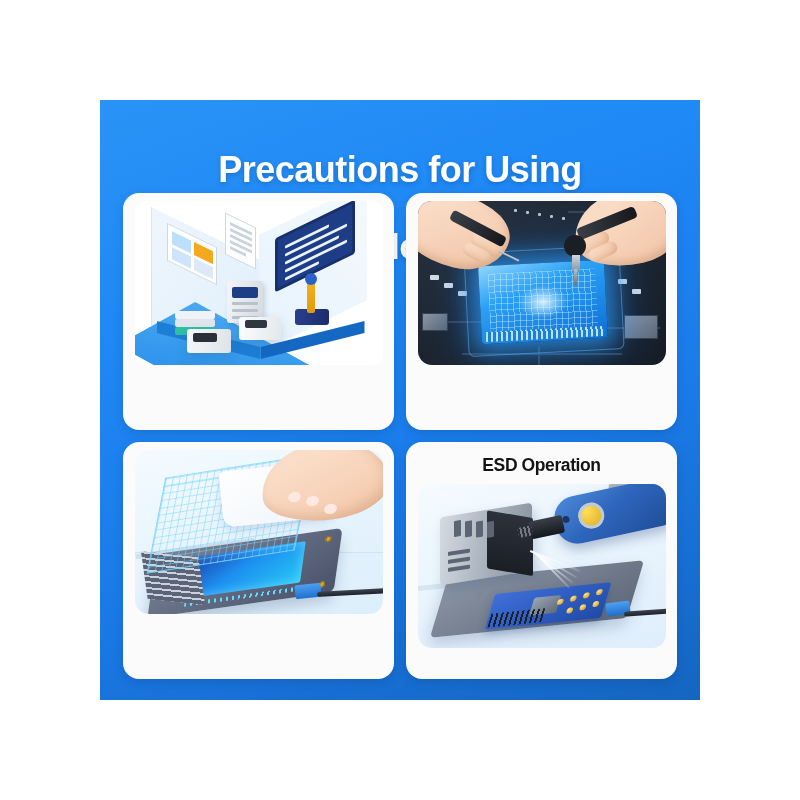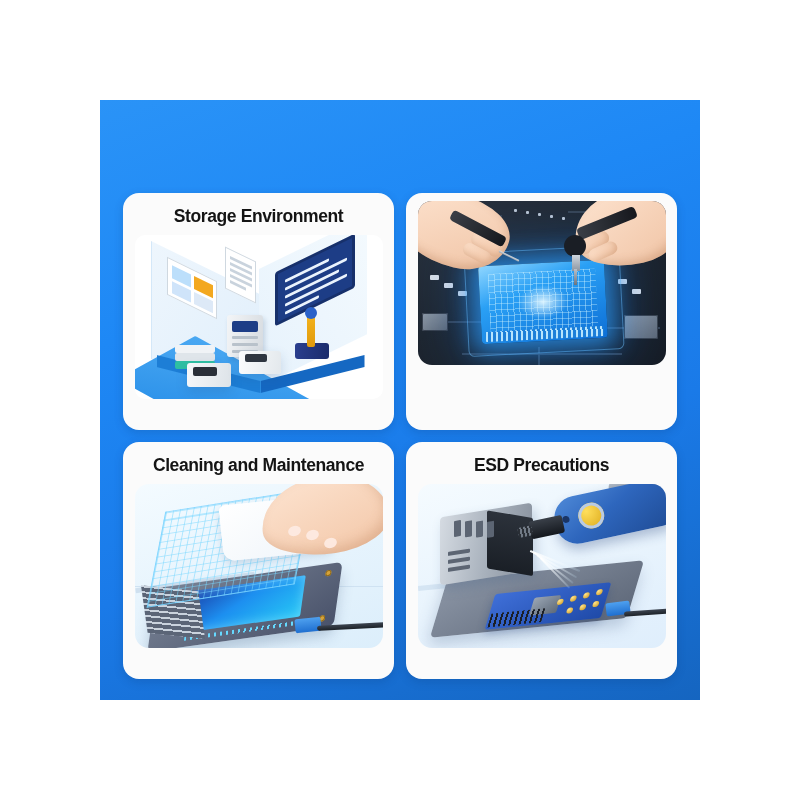--- a/index.html
+++ b/index.html
@@ -314,25 +314,28 @@
     background: linear-gradient(90deg, rgba(255,255,255,.95), rgba(190,228,255,.15)); }
 
   
   .shadow-soft { box-shadow: 0 5px 12px rgba(40,80,130,.18); }
 </style>
 </head>
 <body>
 
 <div id="poster">
 
+  <div id="title">
+    <span>Precautions for Using</span><br>
+    <span>LCD Modules</span>
+  </div>
 
   <div id="grid">
 
     <div class="card">
-      <div class="card-title">Storage Environment</div>
       <div class="card-art">
         <div class="iso-scene">
           <div class="wall-l"></div>
           <div class="wall-r"></div>
 
           <div class="poster-a">
             <i class="pa1"></i>
               <i class="pa2"></i>
               <i class="pa3"></i>
               <i class="pa4"></i>
@@ -433,21 +436,20 @@
           <div class="finger" style="right:48px;top:44px;width:30px;height:13px;transform:rotate(-24deg)"></div>
           <div class="tool" style="right:28px;top:16px;width:62px;height:12px;transform:rotate(-22deg)"></div>
           <div class="tool" style="left:146px;top:34px;width:22px;height:22px;border-radius:50%;background:#1a1e25"></div>
           <div class="tool-tip" style="left:154px;top:54px;width:8px;height:16px;background:linear-gradient(#cfd6de,#8d96a1)"></div>
           <div class="tool-tip" style="left:156px;top:68px;width:3px;height:16px;background:linear-gradient(#b9c1ca,#6c747f)"></div>
         </div>
       </div>
     </div>
 
     <div class="card">
-      <div class="card-title">Cleaning and Maintenance</div>
       <div class="card-art rounded-photo">
         <div class="clean-scene">
           <div class="desk-line"></div>
           <div style="position:absolute;left:0;top:96px;width:120px;height:5px;background:#cfe0ef;transform:rotate(-8deg)"></div>
 
           <div class="lcd-board">
             <div class="lcd-screen"></div>
             <div class="lcd-leds"></div>
             <div class="lcd-screw" style="left:12px;top:6px"></div>
             <div class="lcd-screw" style="right:10px;top:6px"></div>
@@ -463,21 +465,21 @@
           <div class="nail" style="right:64px;top:46px;transform:rotate(-18deg)"></div>
           <div class="nail" style="right:82px;top:42px;transform:rotate(-18deg)"></div>
 
           <div class="usb-plug" style="left:160px;top:134px;width:26px;height:14px;transform:rotate(-6deg)"></div>
           <div class="usb-cable" style="left:182px;top:140px;width:70px;transform:rotate(-3deg)"></div>
         </div>
       </div>
     </div>
 
     <div class="card">
-      <div class="card-title">ESD Precautions</div>
+      <div class="card-title">ESD Operation</div>
       <div class="card-art rounded-photo">
         <div class="esd-scene">
           <div style="position:absolute;left:0;top:100px;width:40px;height:5px;background:#d5e5f3;transform:rotate(-6deg)"></div>
 
           <div class="esd-tray"></div>
 
           <div class="esd-box">
             <div class="esd-box-face"></div>
             <div class="vent" style="left:14px;top:6px;width:7px;height:16px"></div>
             <div class="vent" style="left:25px;top:8px;width:7px;height:16px"></div>

